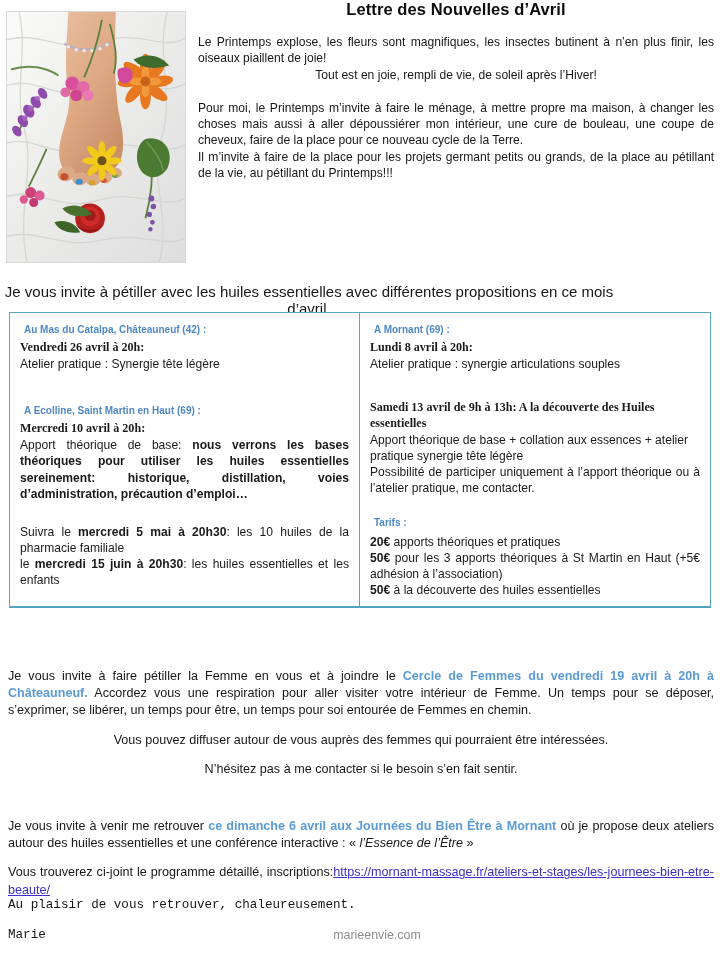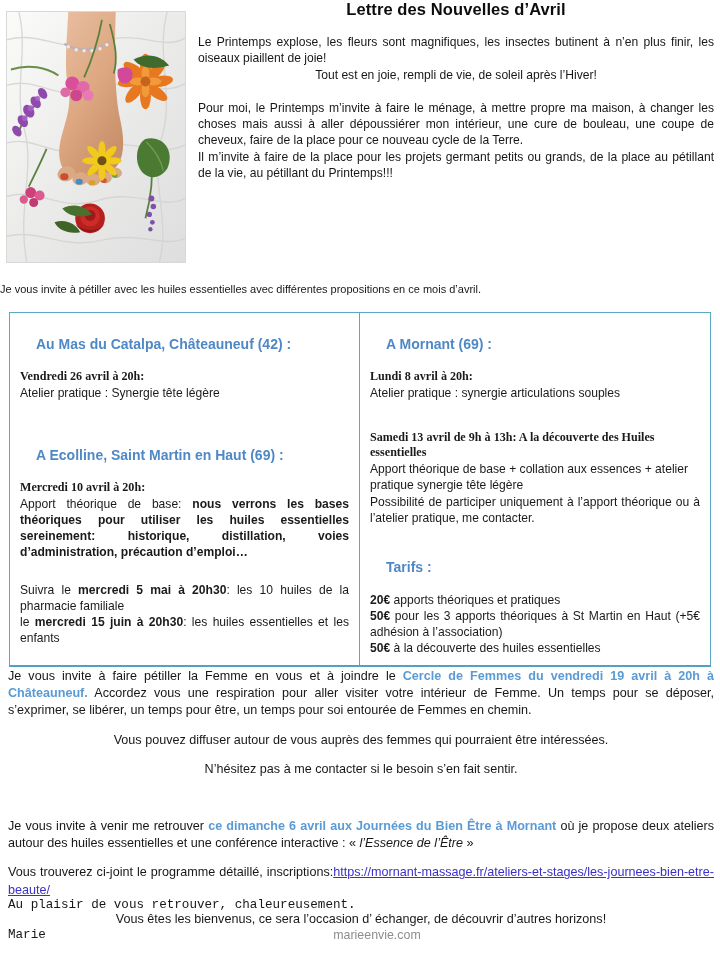--- a/index.html
+++ b/index.html
@@ -35,42 +35,42 @@
   }
   .para {
     font-size: 12.1px; line-height: 1.30; text-align: justify;
     margin: 0 0 2px 0; color: #171717;
   }
   .para.center { text-align: center; }
   .gap-md { height: 15px; }
 
   .invite-line {
     position: absolute; left: 0; top: 283px; width: 618px;
-    text-align: left; font-size: 11px; color: #171717;
+    text-align: center; font-size: 15px; color: #171717;
   }
 
   
   .tbl {
     position: absolute; left: 9px; top: 312px;
     width: 702px;
     border: 1px solid #5ba8c4;
     border-bottom: 2px solid #4fa3c0;
     display: flex;
     background: #fff;
   }
   .col {
     padding: 6px 10px 8px 10px;
   }
   .col-left { width: 350px; border-right: 1px solid #5ba8c4; }
   .col-right { width: 350px; }
 
   .blk { margin-bottom: 0; }
   .heading {
-    color: #4f88c6; font-weight: bold; font-size: 14px;
-    line-height: 1.32; margin: 16px;
+    color: #4f88c6; font-weight: bold; font-size: 10px;
+    line-height: 1.32; margin: 4px;
   }
   .subhead { font-weight: bold; font-size: 12.1px; line-height: 1.32; margin: 0; font-family: Liberation Serif, serif; }
   .body-line { font-size: 12.1px; line-height: 1.33; margin: 0; }
   .body-just { font-size: 12.1px; line-height: 1.33; margin: 0; text-align: justify; }
   .b { font-weight: bold; }
   .spacer-16 { height: 16px; }
   .spacer-22 { height: 22px; }
   .spacer-28 { height: 28px; }
 
   
@@ -346,21 +346,20 @@
   <div class="lower">
 
     <p class="narrow just"><span>Je vous invite à faire pétiller la Femme en vous et à joindre le </span><span class="accent">Cercle de Femmes du vendredi 19 avril à 20h à Châteauneuf.</span><span> Accordez vous une respiration pour aller visiter votre intérieur de Femme. Un temps pour se déposer, s’exprimer, se libérer, un temps pour être, un temps pour soi entourée de Femmes en chemin.</span></p>
     <p class="narrow center">Vous pouvez diffuser autour de vous auprès des femmes qui pourraient être intéressées.</p>
     <p class="narrow center">N’hésitez pas à me contacter si le besoin s’en fait sentir.</p>
 
     <div class="sec-gap"></div>
 
     <p class="narrow just"><span>Je vous invite à venir me retrouver </span><span class="accent">ce dimanche 6 avril aux Journées du Bien Être à Mornant</span><span> où je propose deux ateliers autour des huiles essentielles et une conférence interactive : « </span><span class="ital">l’Essence de l’Être</span><span> »</span></p>
     <p class="narrow just"><span>Vous trouverez ci-joint le programme détaillé, inscriptions:</span><a class="url" href="#">https://mornant-massage.fr/ateliers-et-stages/les-journees-bien-etre-beaute/</a></p>
-    <p class="narrow center">Vous êtes les bienvenus, ce sera l’occasion d’ échanger, de découvrir d’autres horizons!</p>
   </div>
 
   <div class="footer">
     <p class="footer-line">Au plaisir de vous retrouver, chaleureusement.</p>
     <div class="sig-row">
       <p class="footer-line">Marie</p>
       <div class="contact">marieenvie.com</div>
     </div>
     <div class="contact2">06 63 41 99 85 marie.guigner@lilo.org</div>
   </div>

